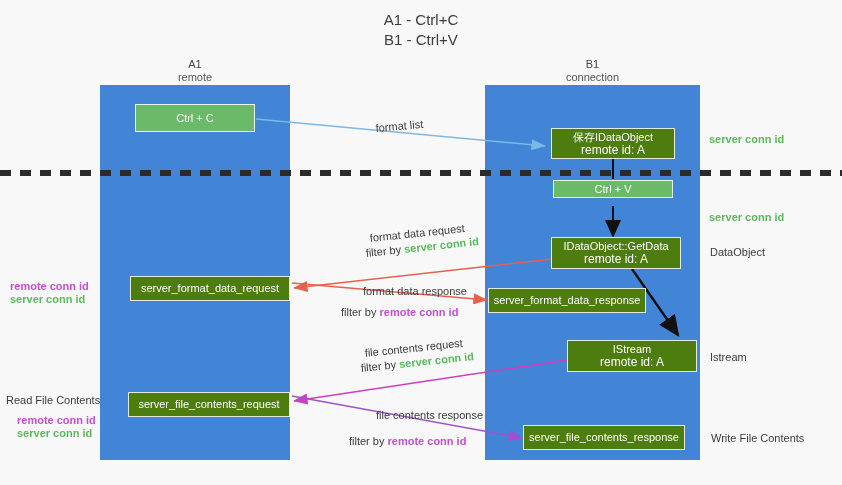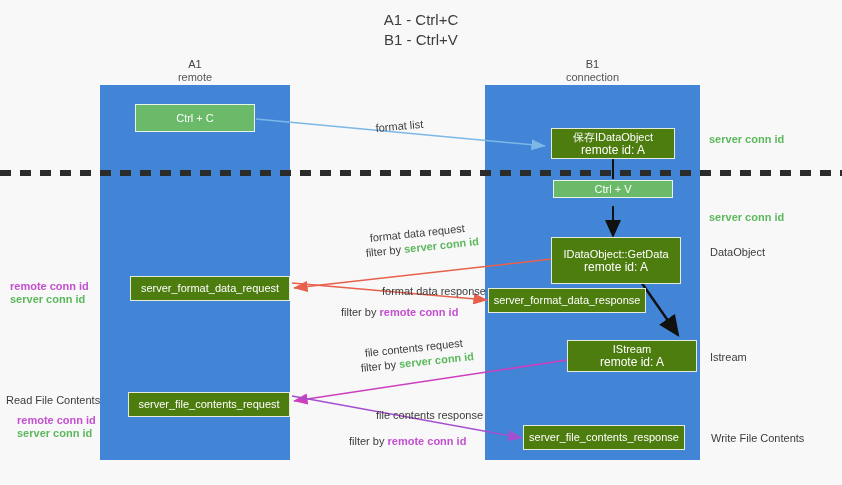--- a/index.html
+++ b/index.html
@@ -126,21 +126,21 @@
 
   <div class="box orange" style="left:551px; top:128px; width:124px; height:31px;">
     <span>保存IDataObject</span>
     <span class="l2">remote id: A</span>
   </div>
 
   <div class="box green" style="left:553px; top:180px; width:120px; height:18px;">
     <span>Ctrl + V</span>
   </div>
 
-  <div class="box orange" style="left:551px; top:237px; width:130px; height:47px;">
+  <div class="box orange" style="left:551px; top:237px; width:130px; height:32px;">
     <span>IDataObject::GetData</span>
     <span class="l2">remote id: A</span>
   </div>
 
   <div class="box orange" style="left:567px; top:340px; width:130px; height:32px;">
     <span>IStream</span>
     <span class="l2">remote id: A</span>
   </div>
 
   <div class="box orange" style="left:130px; top:276px; width:160px; height:25px;">
@@ -164,21 +164,21 @@
   </div>
 
   <div class="lbl rot" style="left:369px; top:231px; transform:rotate(-6deg);">
     <span class="plain-t">format data request</span>
   </div>
   <div class="lbl rot" style="left:365px; top:246px; transform:rotate(-6deg);">
     <span class="plain-t">filter by</span>
     <span class="green-t">server conn id</span>
   </div>
 
-  <div class="lbl" style="left:363px; top:284px;margin-left:19px;">
+  <div class="lbl" style="left:363px; top:284px;">
     <span class="plain-t">format data response</span>
   </div>
   <div class="lbl" style="left:341px; top:305px;">
     <span class="plain-t">filter by</span>
     <span class="purple-t">remote conn id</span>
   </div>
 
   <div class="lbl rot" style="left:364px; top:346px; transform:rotate(-6deg);">
     <span class="plain-t">file contents request</span>
   </div>

